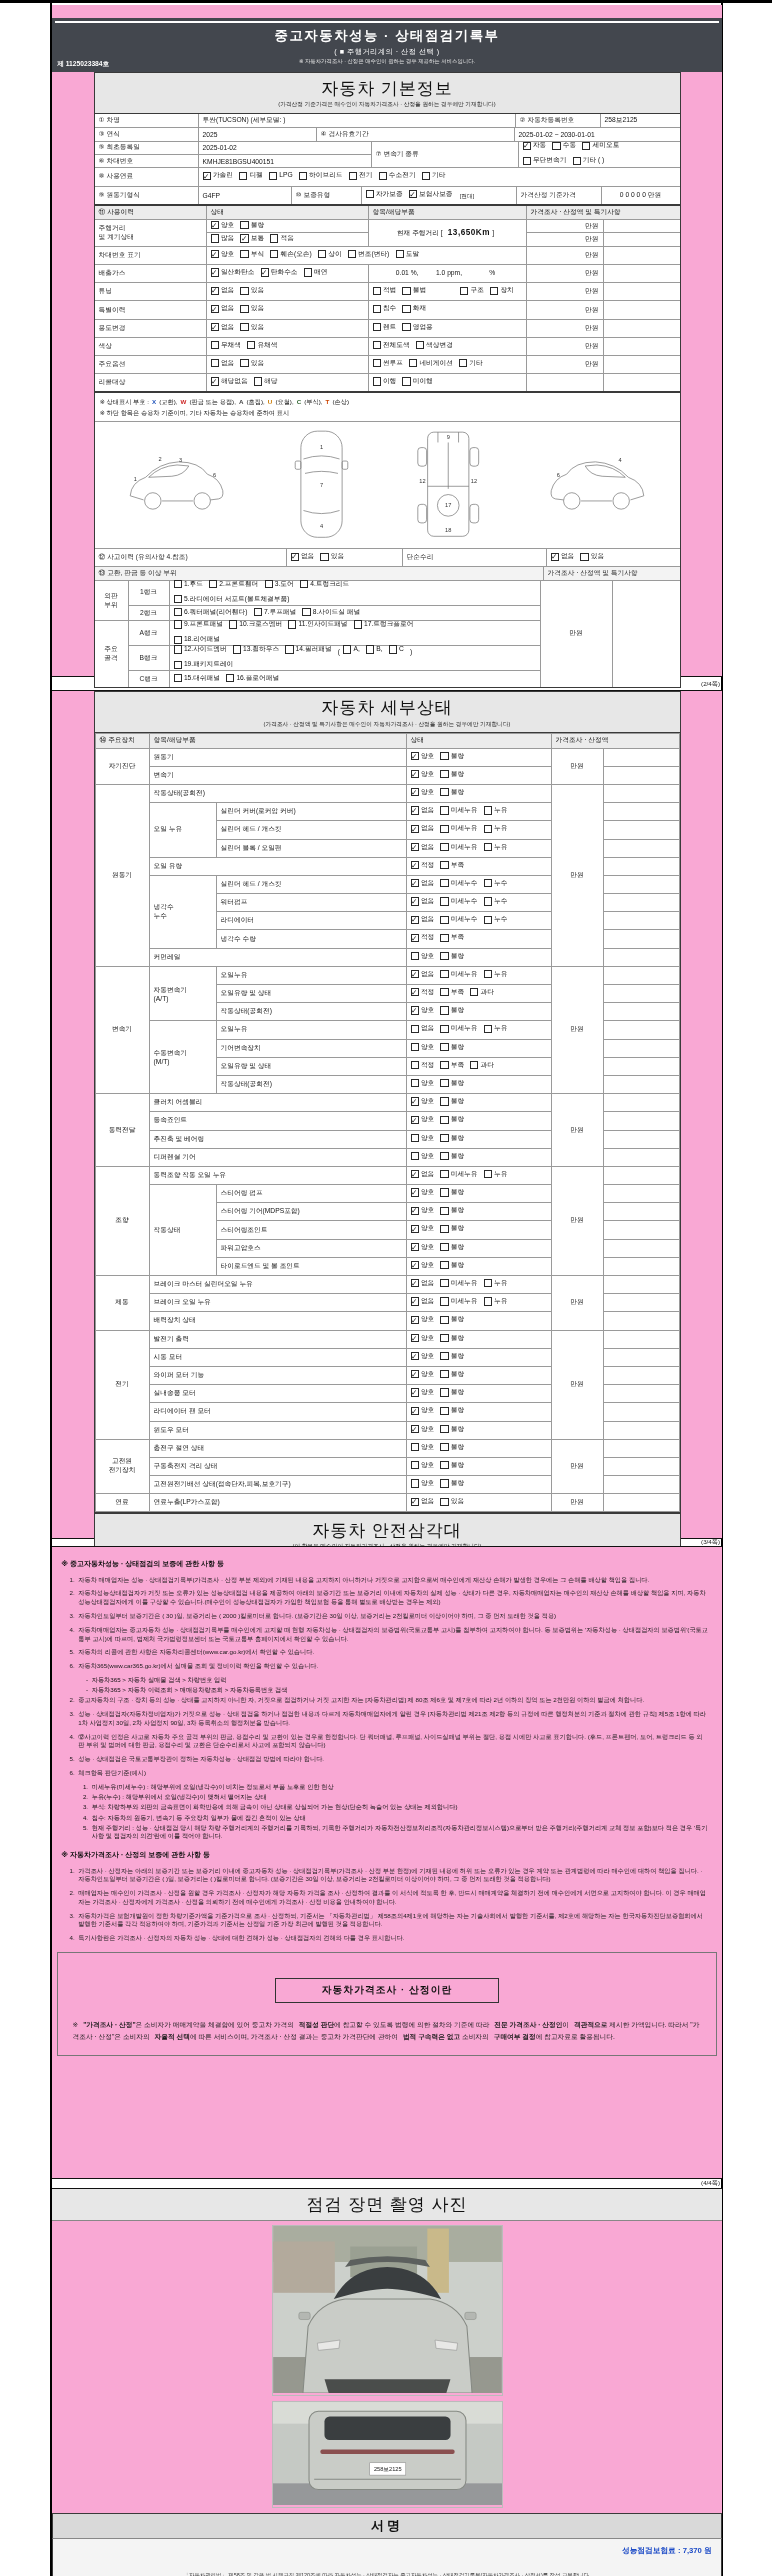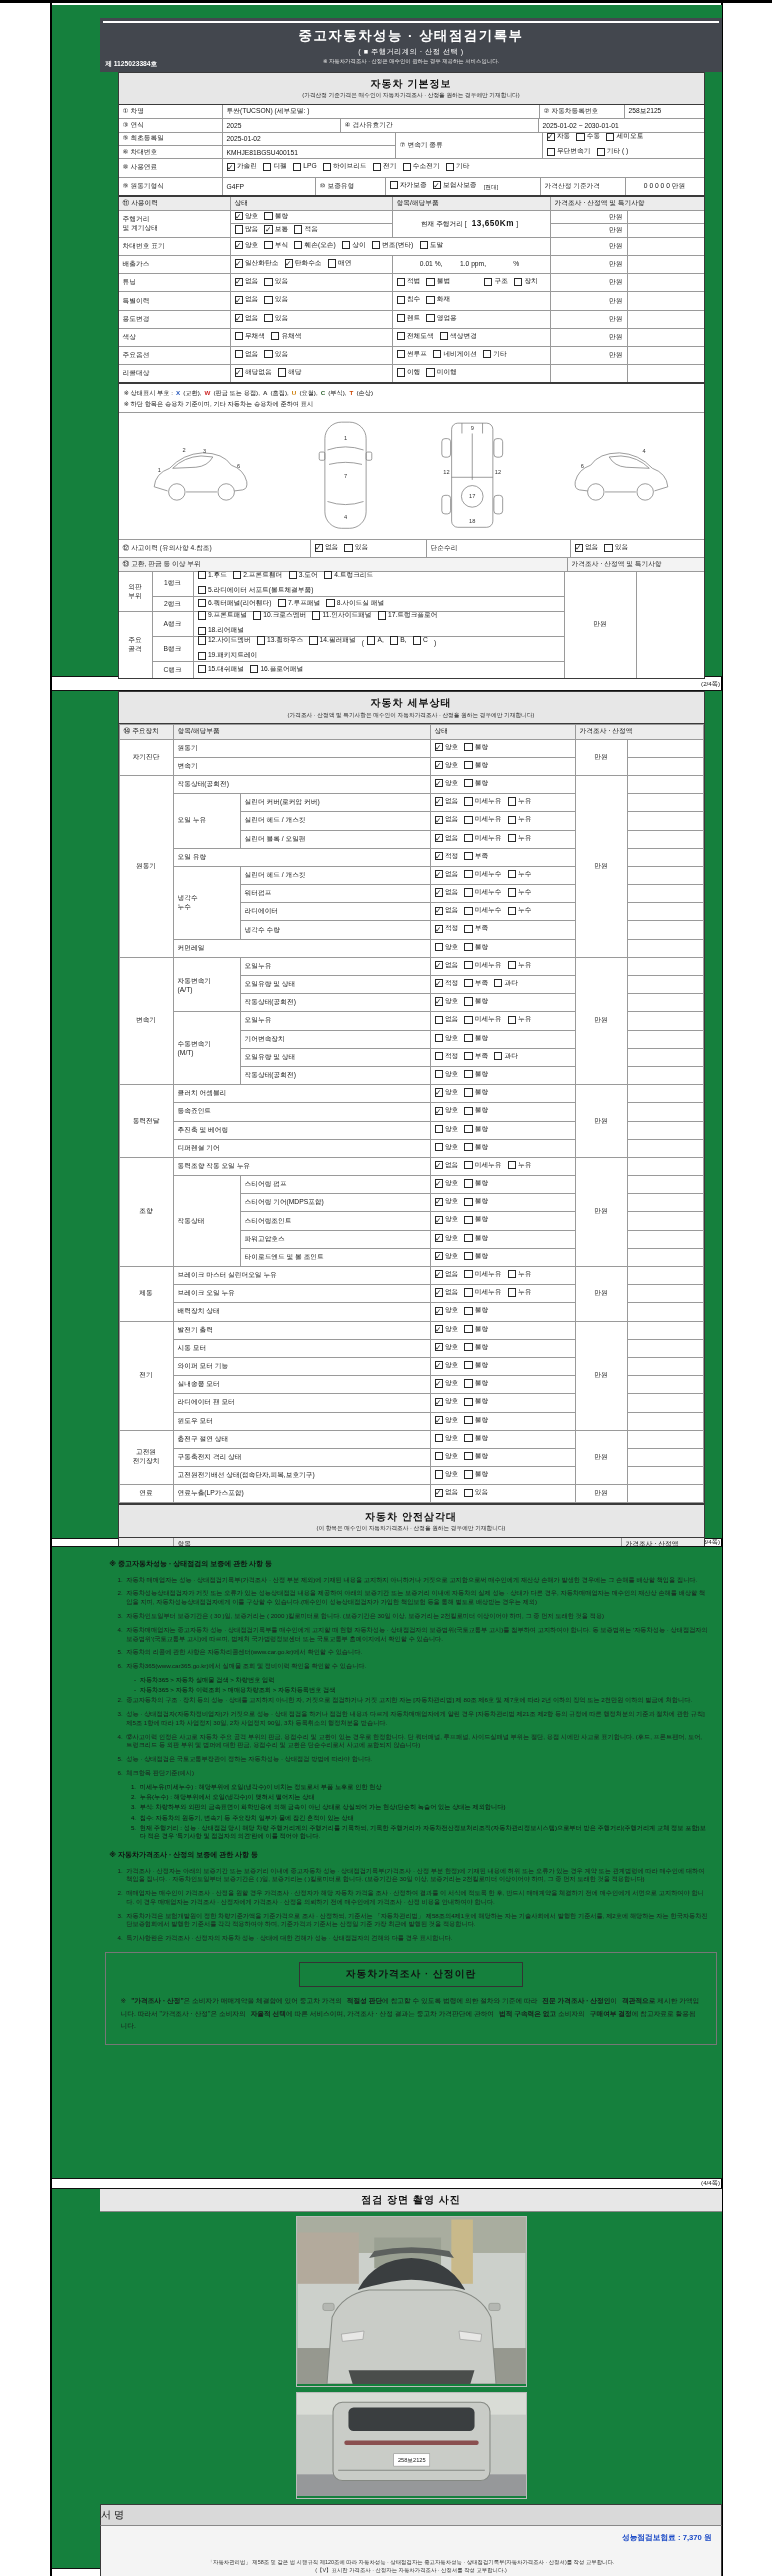--- a/index.html
+++ b/index.html
@@ -1,34 +1,34 @@
 <!DOCTYPE html>
 <html style="font-size:8.2px"><head>
 <meta charset="utf-8">
 <style>
   html,body{margin:0;padding:0;background:#fff;}
   body{font-family:"Liberation Sans","DejaVu Sans",sans-serif;color:#111;}
   #doc{position:relative;width:773px;height:2576px;overflow:hidden;background:#fff;}
   #topbar{position:absolute;top:0;left:0;width:100%;height:2.6px;background:#000;}
   .rail{position:absolute;top:0;width:1.5px;height:2576px;background:#000;}
   #rail-l{left:50px}#rail-r{left:721px}
-  .page{position:absolute;left:52px;width:670px;background:#15803d;box-sizing:border-box;border-top:1.5px solid #111;border-bottom:1.5px solid #111;padding-left:48px;}
+  .page{position:absolute;left:52px;width:670px;background:#f9a8d4;box-sizing:border-box;border-top:1.5px solid #111;border-bottom:1.5px solid #111;}
   .inner{width:587px;margin:0 auto;}
   .pgmark{position:absolute;right:53px;font-size:6.2px;color:#222;}
   
   #lawnote{position:absolute;left:100px;top:6.2px;font-size:6.2px;color:#111;}
   #darkhead{position:relative;margin-top:12.4px;height:54px;background:#43474e;color:#fff;text-align:center;}
   #darkhead::before{content:"";position:absolute;left:3.1px;right:3.1px;top:3.6px;height:1.5px;background:#fff;}
   #darkhead .t{padding-top:9.3px;font-size:13.4px;font-weight:bold;letter-spacing:1.5px;}
   #darkhead .s{font-size:7.2px;margin-top:2.1px;letter-spacing:0.5px;}
   #darkhead .n{font-size:5.4px;margin-top:1.5px;color:#e3e3e3;}
   #docno{position:absolute;left:5.2px;bottom:2.1px;font-size:6.7px;font-weight:bold;color:#fff;}
   
   .sechead{background:#e7e7e7;border:1px solid #3a3a3a;border-bottom:none;text-align:center;padding:4.1px 0 3.6px;}
-  .sechead .t{font-size:10px;font-weight:bold;letter-spacing:1px;}
+  .sechead .t{font-size:17px;font-weight:normal;letter-spacing:1px;}
   .sechead .s{font-size:5.7px;margin-top:1.5px;color:#222;}
   .tblwrap{border:1px solid #3a3a3a;background:#fff;}
   
   .grow{display:grid;}
   .gc{border-top:0.5px solid #9a9a9a;border-left:0.5px solid #9a9a9a;padding:1px 4.1px;display:flex;align-items:center;font-size:6.7px;box-sizing:border-box;min-height:13.4px;}
   .gc.nl{border-left:none}
   .grow:first-child .gc{border-top:none}
   .gc.lab{color:#222;}
   .gc.ctr{justify-content:center;text-align:center;}
   .gc.rt{justify-content:flex-end;}
@@ -57,27 +57,27 @@
   table.dt tr.hd td{background:#ececec;height:14.4px;}
   
   .nhead{font-weight:bold;font-size:7px;margin:9.3px 0 6.2px;}
   .nitem{display:flex;margin:0 0 5.2px;line-height:1.4;font-size:6.2px;color:#1c1c1c;}
   .nnum{flex:none;width:13.4px;text-align:right;margin-right:3.6px;}
   .ntxt{flex:1;}
   .nsub{display:flex;margin:1.5px 0 1.5px 17.5px;line-height:1.4;font-size:6.2px;}
   .nsub .nnum{width:9.3px;}
   #noticebody{padding:3.1px 13.4px 0 9.3px;}
   #price-box{border:0.5px solid #777;margin:9.3px 5.2px 0 5.2px;padding:9.3px 14.4px 11.3px;}
-  #price-box .boxtitle{width:222px;margin:0 auto;border:1px solid #333;text-align:center;font-size:9.8px;font-weight:bold;padding:4.6px 0;letter-spacing:1px;}
+  #price-box .boxtitle{width:222px;margin:16px auto;border:1px solid #333;text-align:center;font-size:9.8px;font-weight:bold;padding:4.6px 0;letter-spacing:1px;}
   #price-box .boxbody{margin-top:8.2px;font-size:6.7px;line-height:1.65;color:#1a1a1a;}
   
   .photowrap{display:flex;flex-direction:column;align-items:center;gap:5.2px;padding-top:4.1px;}
   .photo{border:0.5px solid #bbb;overflow:hidden;}
   
-  #signbar{background:#d9d9d9;border:1px solid #3a3a3a;border-bottom:0.5px solid #888;font-size:10px;font-weight:normal;padding:3.1px 0;letter-spacing:3.1px;}
+  #signbar{background:#d9d9d9;border:1px solid #3a3a3a;border-bottom:0.5px solid #888;text-align:center;font-size:13px;font-weight:bold;padding:3.1px 0;letter-spacing:3.1px;}
   #signbody{position:relative;border:1px solid #3a3a3a;border-top:none;height:52px;background:#f4f4f4;}
   #signfee{position:absolute;right:9.3px;top:6.2px;color:#1a49c6;font-size:7.7px;font-weight:bold;}
   #signlines{position:absolute;bottom:4.1px;left:0;width:100%;text-align:center;font-size:5.4px;color:#333;line-height:1.5;}
   .final-band{background:#e8e8e8;border-top:0.5px solid #9a9a9a;text-align:center;padding:3.1px 0 3.6px;}
   .final-band .l1{font-size:8.8px;font-weight:bold;letter-spacing:0.5px;}
   .final-band .amount{display:inline-block;border:0.5px solid #666;background:#f6f6f6;padding:1px 7.2px;font-size:7.2px;font-weight:bold;margin-left:9.3px;letter-spacing:1.5px;}
   .final-band .l2{font-size:5.7px;margin-top:2.1px;}
 </style>
 </head>
 <body>

